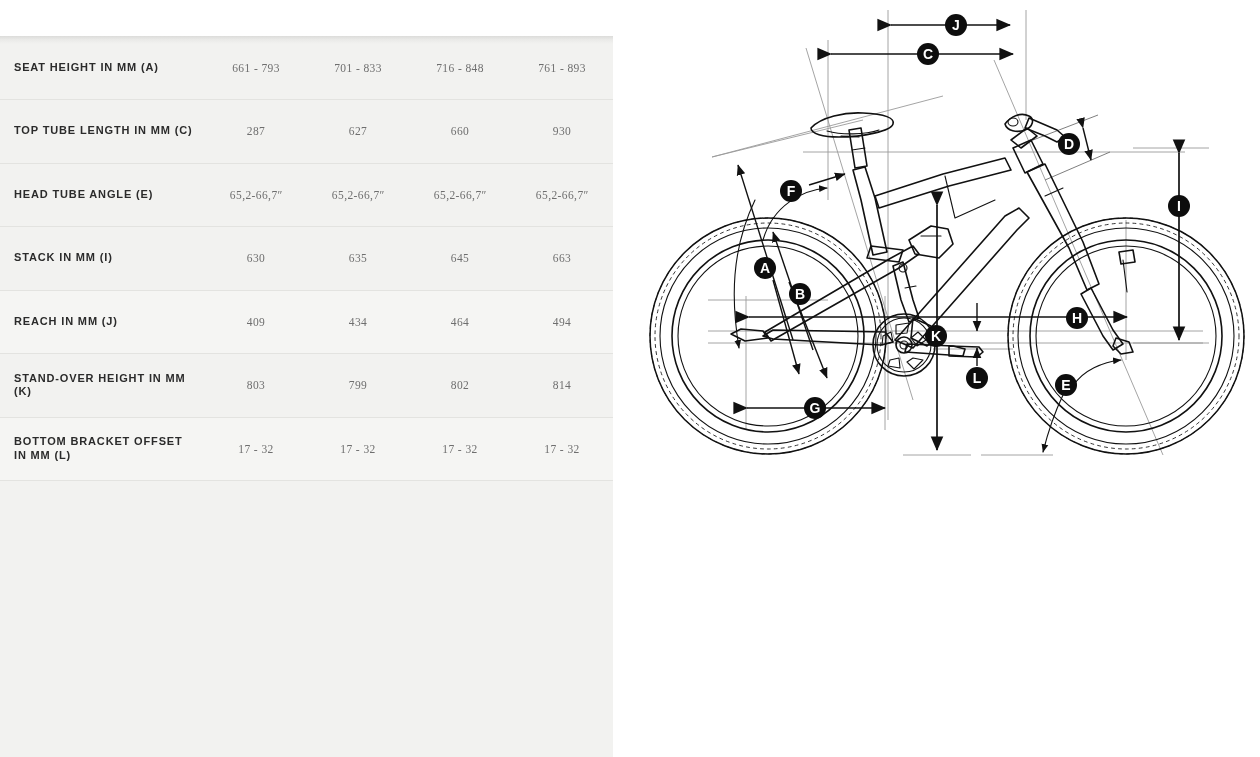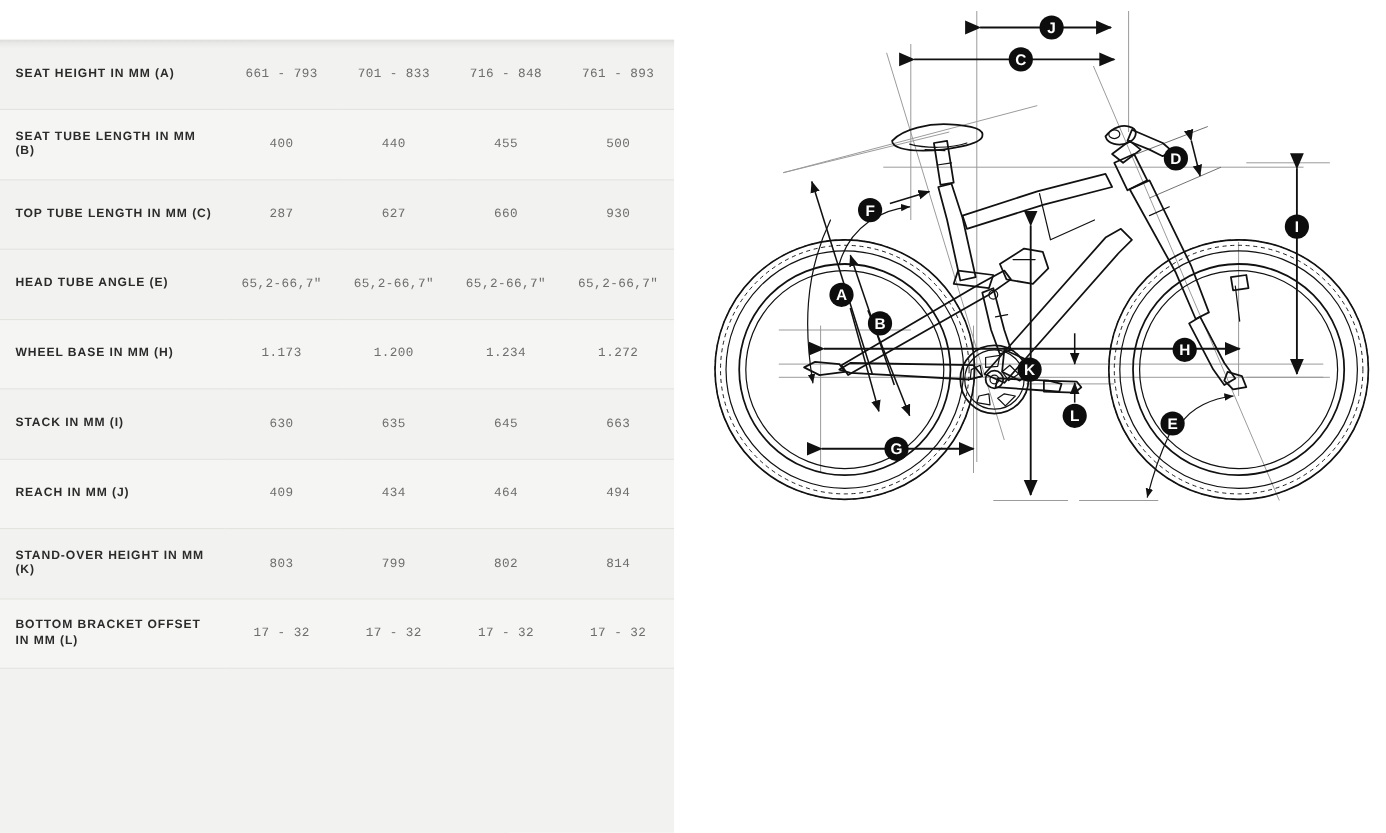--- a/index.html
+++ b/index.html
@@ -61,21 +61,21 @@
     text-transform: uppercase;
     line-height: 1.25;
     font-family: "Liberation Sans", sans-serif;
   }
   td.geo-val {
     width: 102px;
     text-align: center;
     font-size: 11.5px;
     color: #6e6e6e;
     letter-spacing: 0.4px;
-    font-family: Liberation Mono, monospace;
+    font-family: Liberation Serif, serif;
   }
   .top-shade {
     position: absolute;
     top: 0; left: 0;
     width: 613px;
     height: 8px;
     background: linear-gradient(to bottom, #dcdcda 0%, #eaeae8 45%, #f2f2f0 100%);
     pointer-events: none;
     z-index: 5;
   }
@@ -119,54 +119,40 @@
       <tbody>
 
         <tr>
           <td class="geo-label">SEAT HEIGHT IN MM (A)</td>
           <td class="geo-val">661 - 793</td>
           <td class="geo-val">701 - 833</td>
           <td class="geo-val">716 - 848</td>
           <td class="geo-val">761 - 893</td>
         </tr>
 
-        <tr class="alt">
-          <td class="geo-label">SEAT TUBE LENGTH IN MM (B)</td>
-          <td class="geo-val">400</td>
-          <td class="geo-val">440</td>
-          <td class="geo-val">455</td>
-          <td class="geo-val">500</td>
-        </tr>
 
         <tr>
           <td class="geo-label">TOP TUBE LENGTH IN MM (C)</td>
           <td class="geo-val">287</td>
           <td class="geo-val">627</td>
           <td class="geo-val">660</td>
           <td class="geo-val">930</td>
         </tr>
 
 
         <tr>
           <td class="geo-label">HEAD TUBE ANGLE (E)</td>
           <td class="geo-val">65,2-66,7ʺ</td>
           <td class="geo-val">65,2-66,7ʺ</td>
           <td class="geo-val">65,2-66,7ʺ</td>
           <td class="geo-val">65,2-66,7ʺ</td>
         </tr>
 
 
 
-        <tr class="alt">
-          <td class="geo-label">WHEEL BASE IN MM (H)</td>
-          <td class="geo-val">1.173</td>
-          <td class="geo-val">1.200</td>
-          <td class="geo-val">1.234</td>
-          <td class="geo-val">1.272</td>
-        </tr>
 
         <tr>
           <td class="geo-label">STACK IN MM (I)</td>
           <td class="geo-val">630</td>
           <td class="geo-val">635</td>
           <td class="geo-val">645</td>
           <td class="geo-val">663</td>
         </tr>
 
         <tr class="alt">

